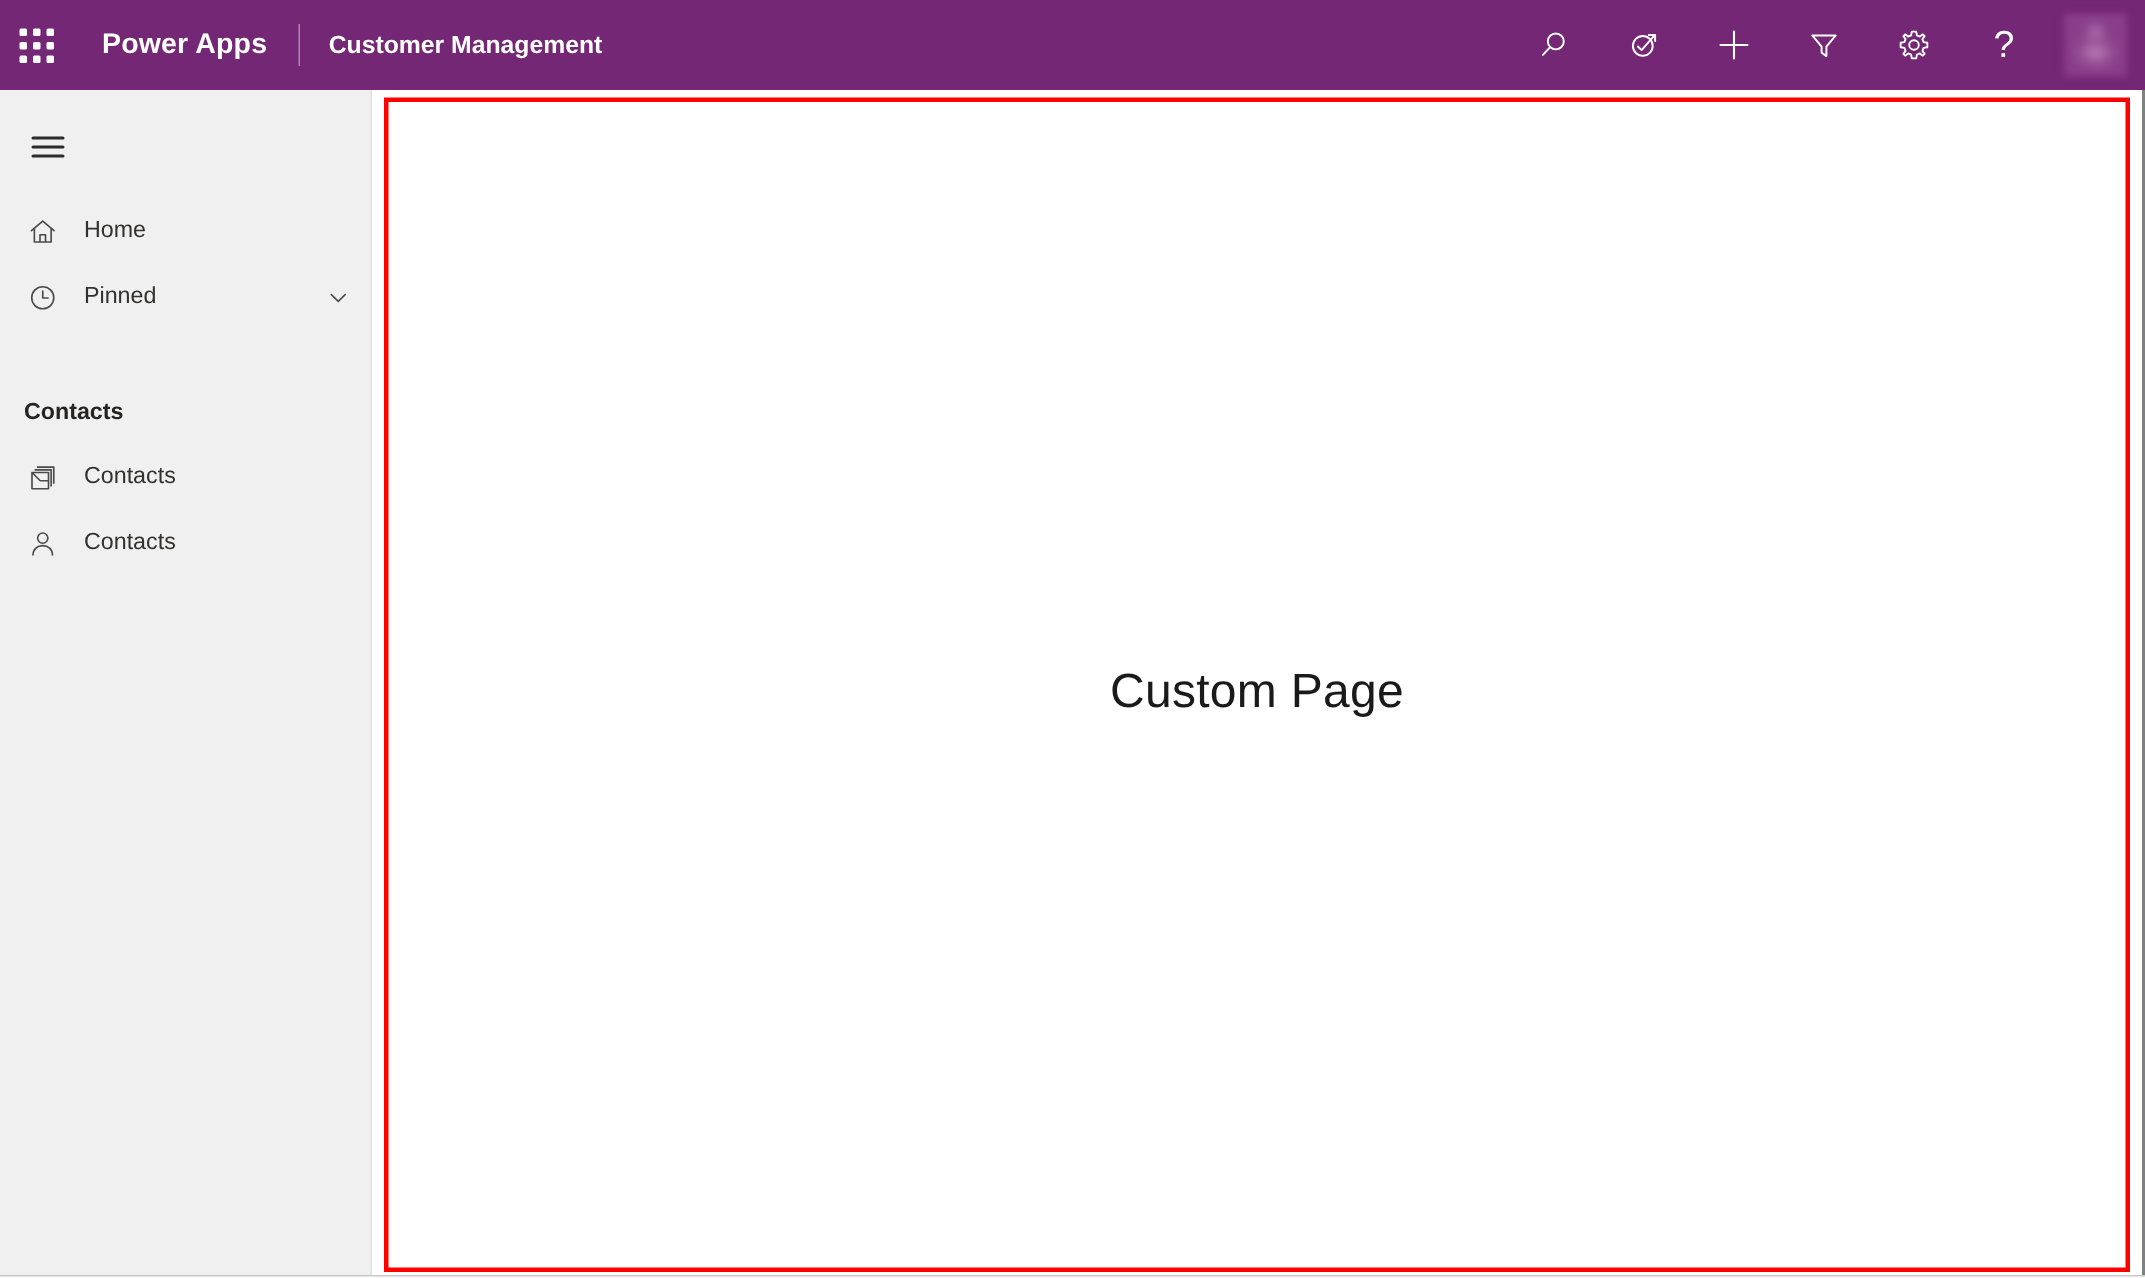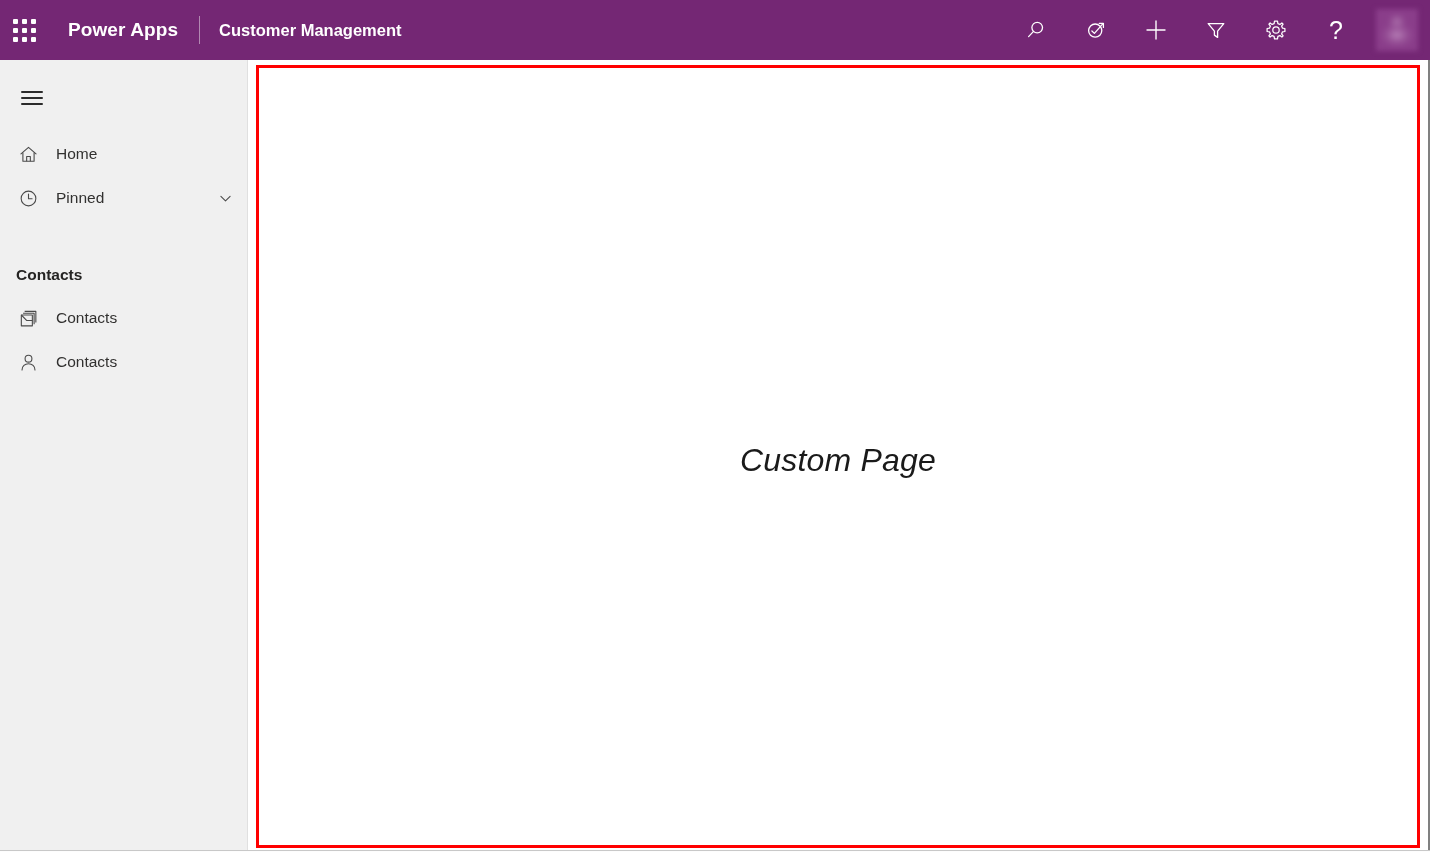--- a/index.html
+++ b/index.html
@@ -205,21 +205,20 @@
 
   .content-highlight {
     position: absolute;
     top: 5px;
     left: 7px;
     width: 1164px;
     height: 783px;
     border: 3px solid #ff0000;
     background: #ffffff;
     overflow: hidden;
-    font-style: italic;
   }
 
   .custom-page-title {
     position: absolute;
     top: 374px;
     left: 0;
     width: 100%;
     text-align: center;
     font-size: 32px;
     font-weight: normal;

